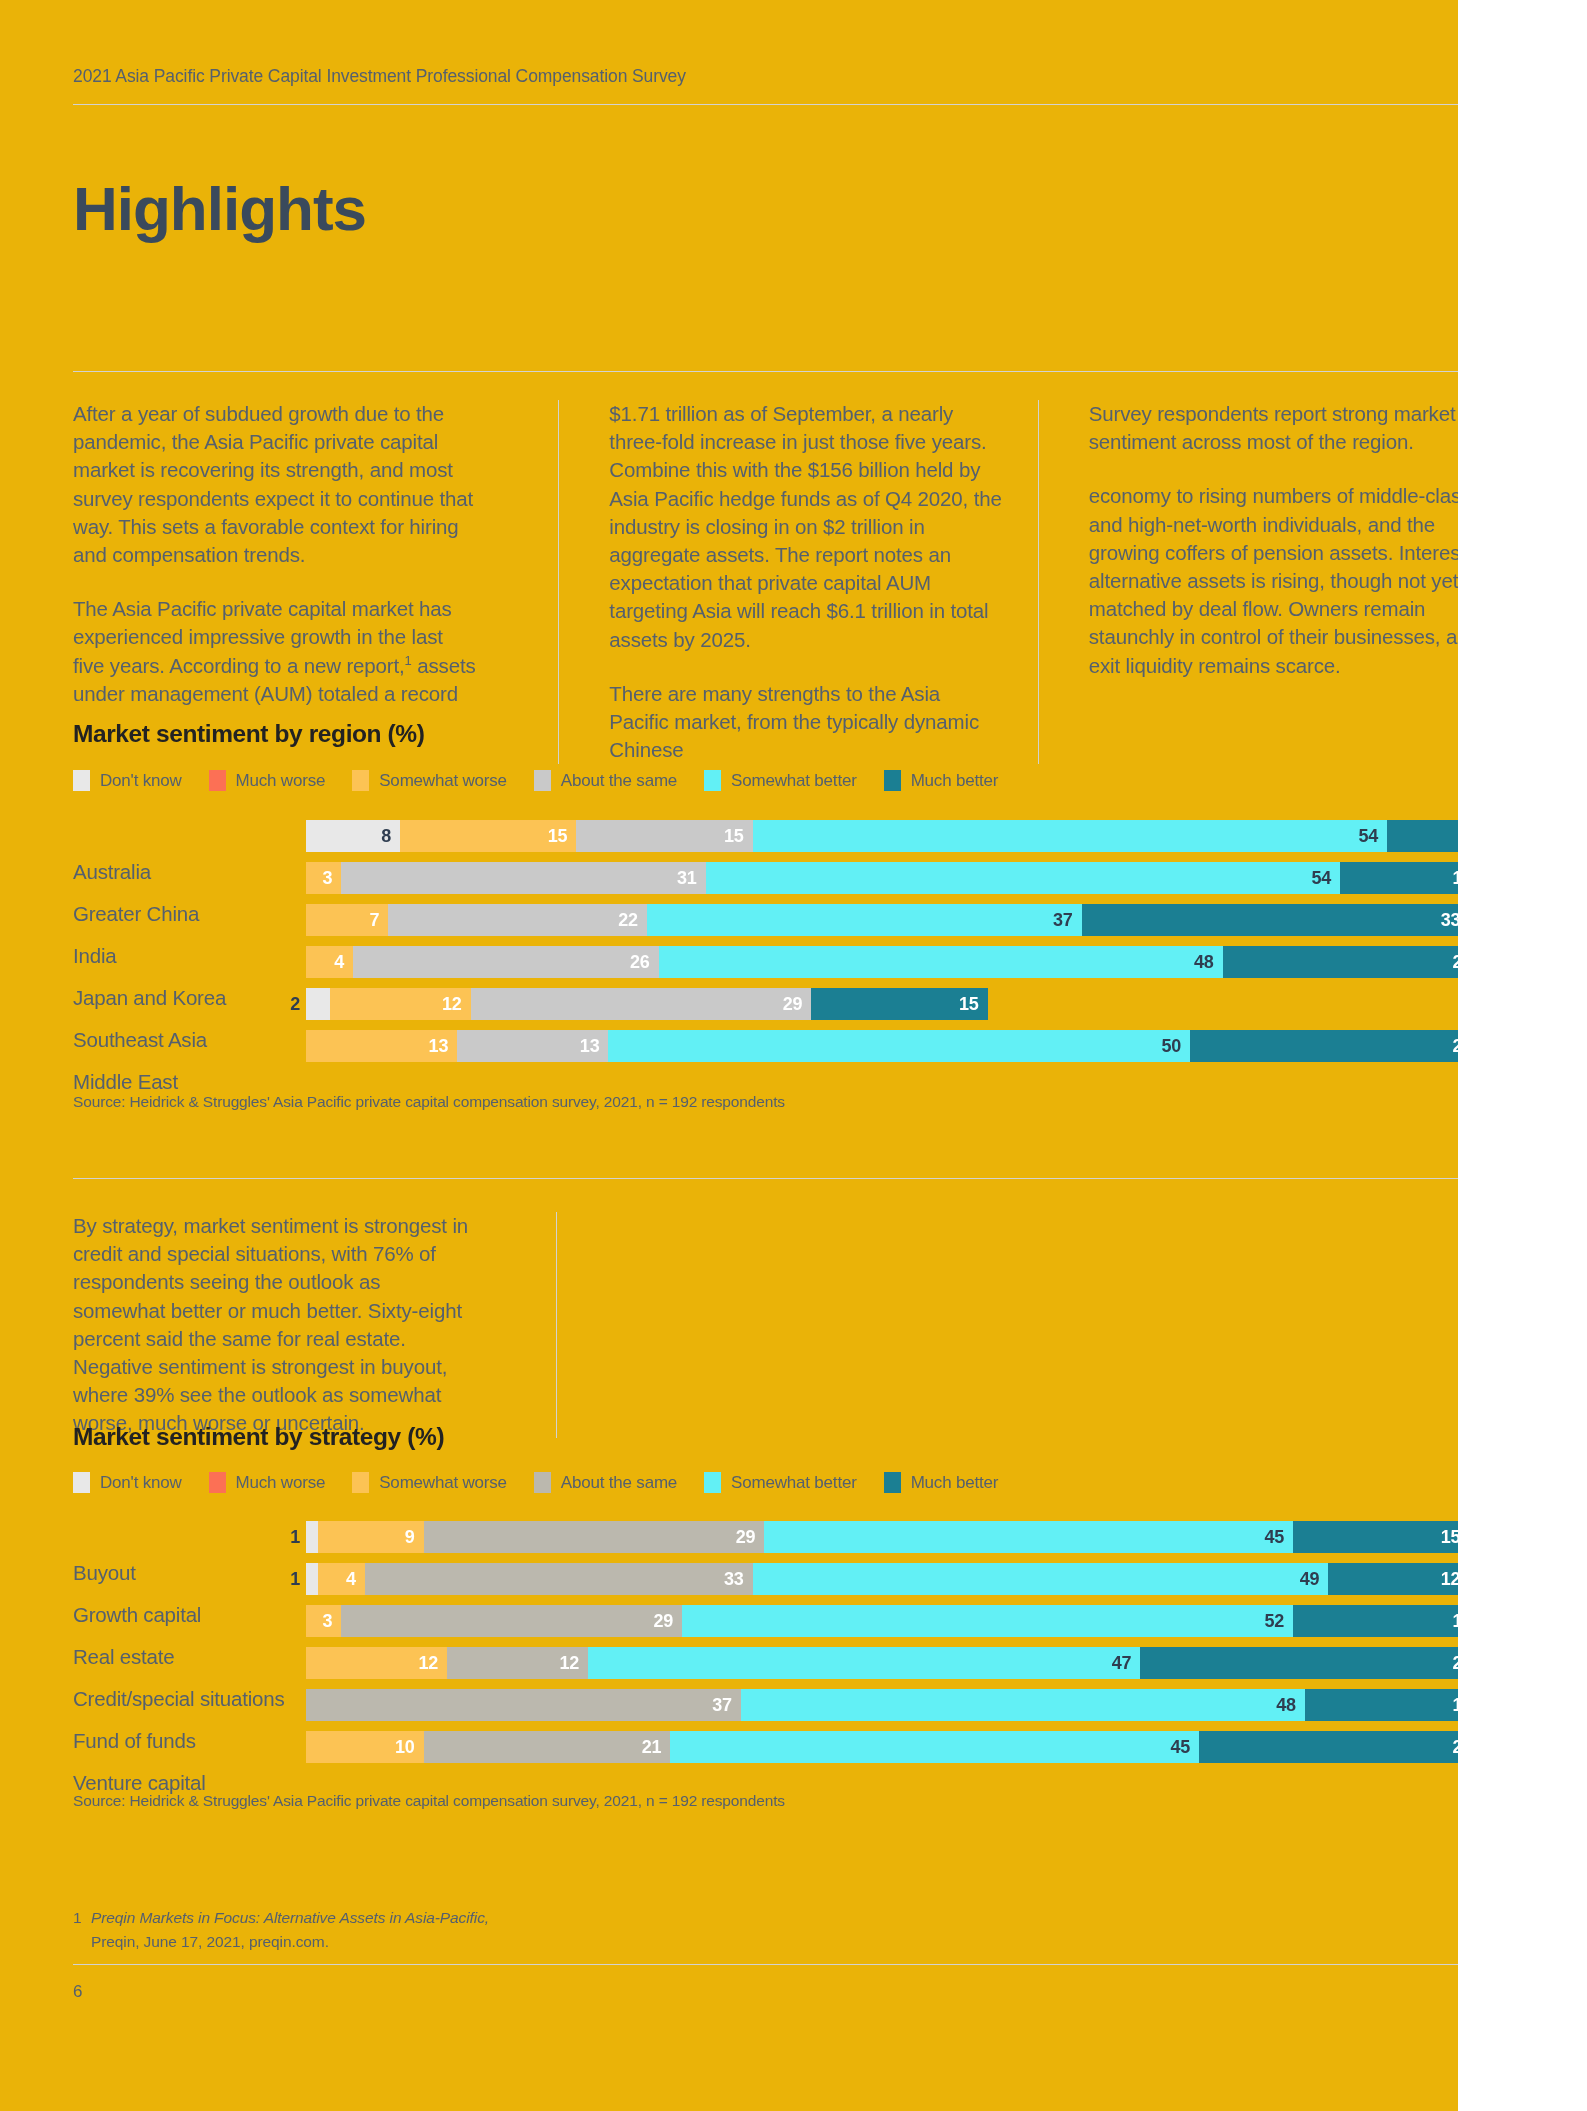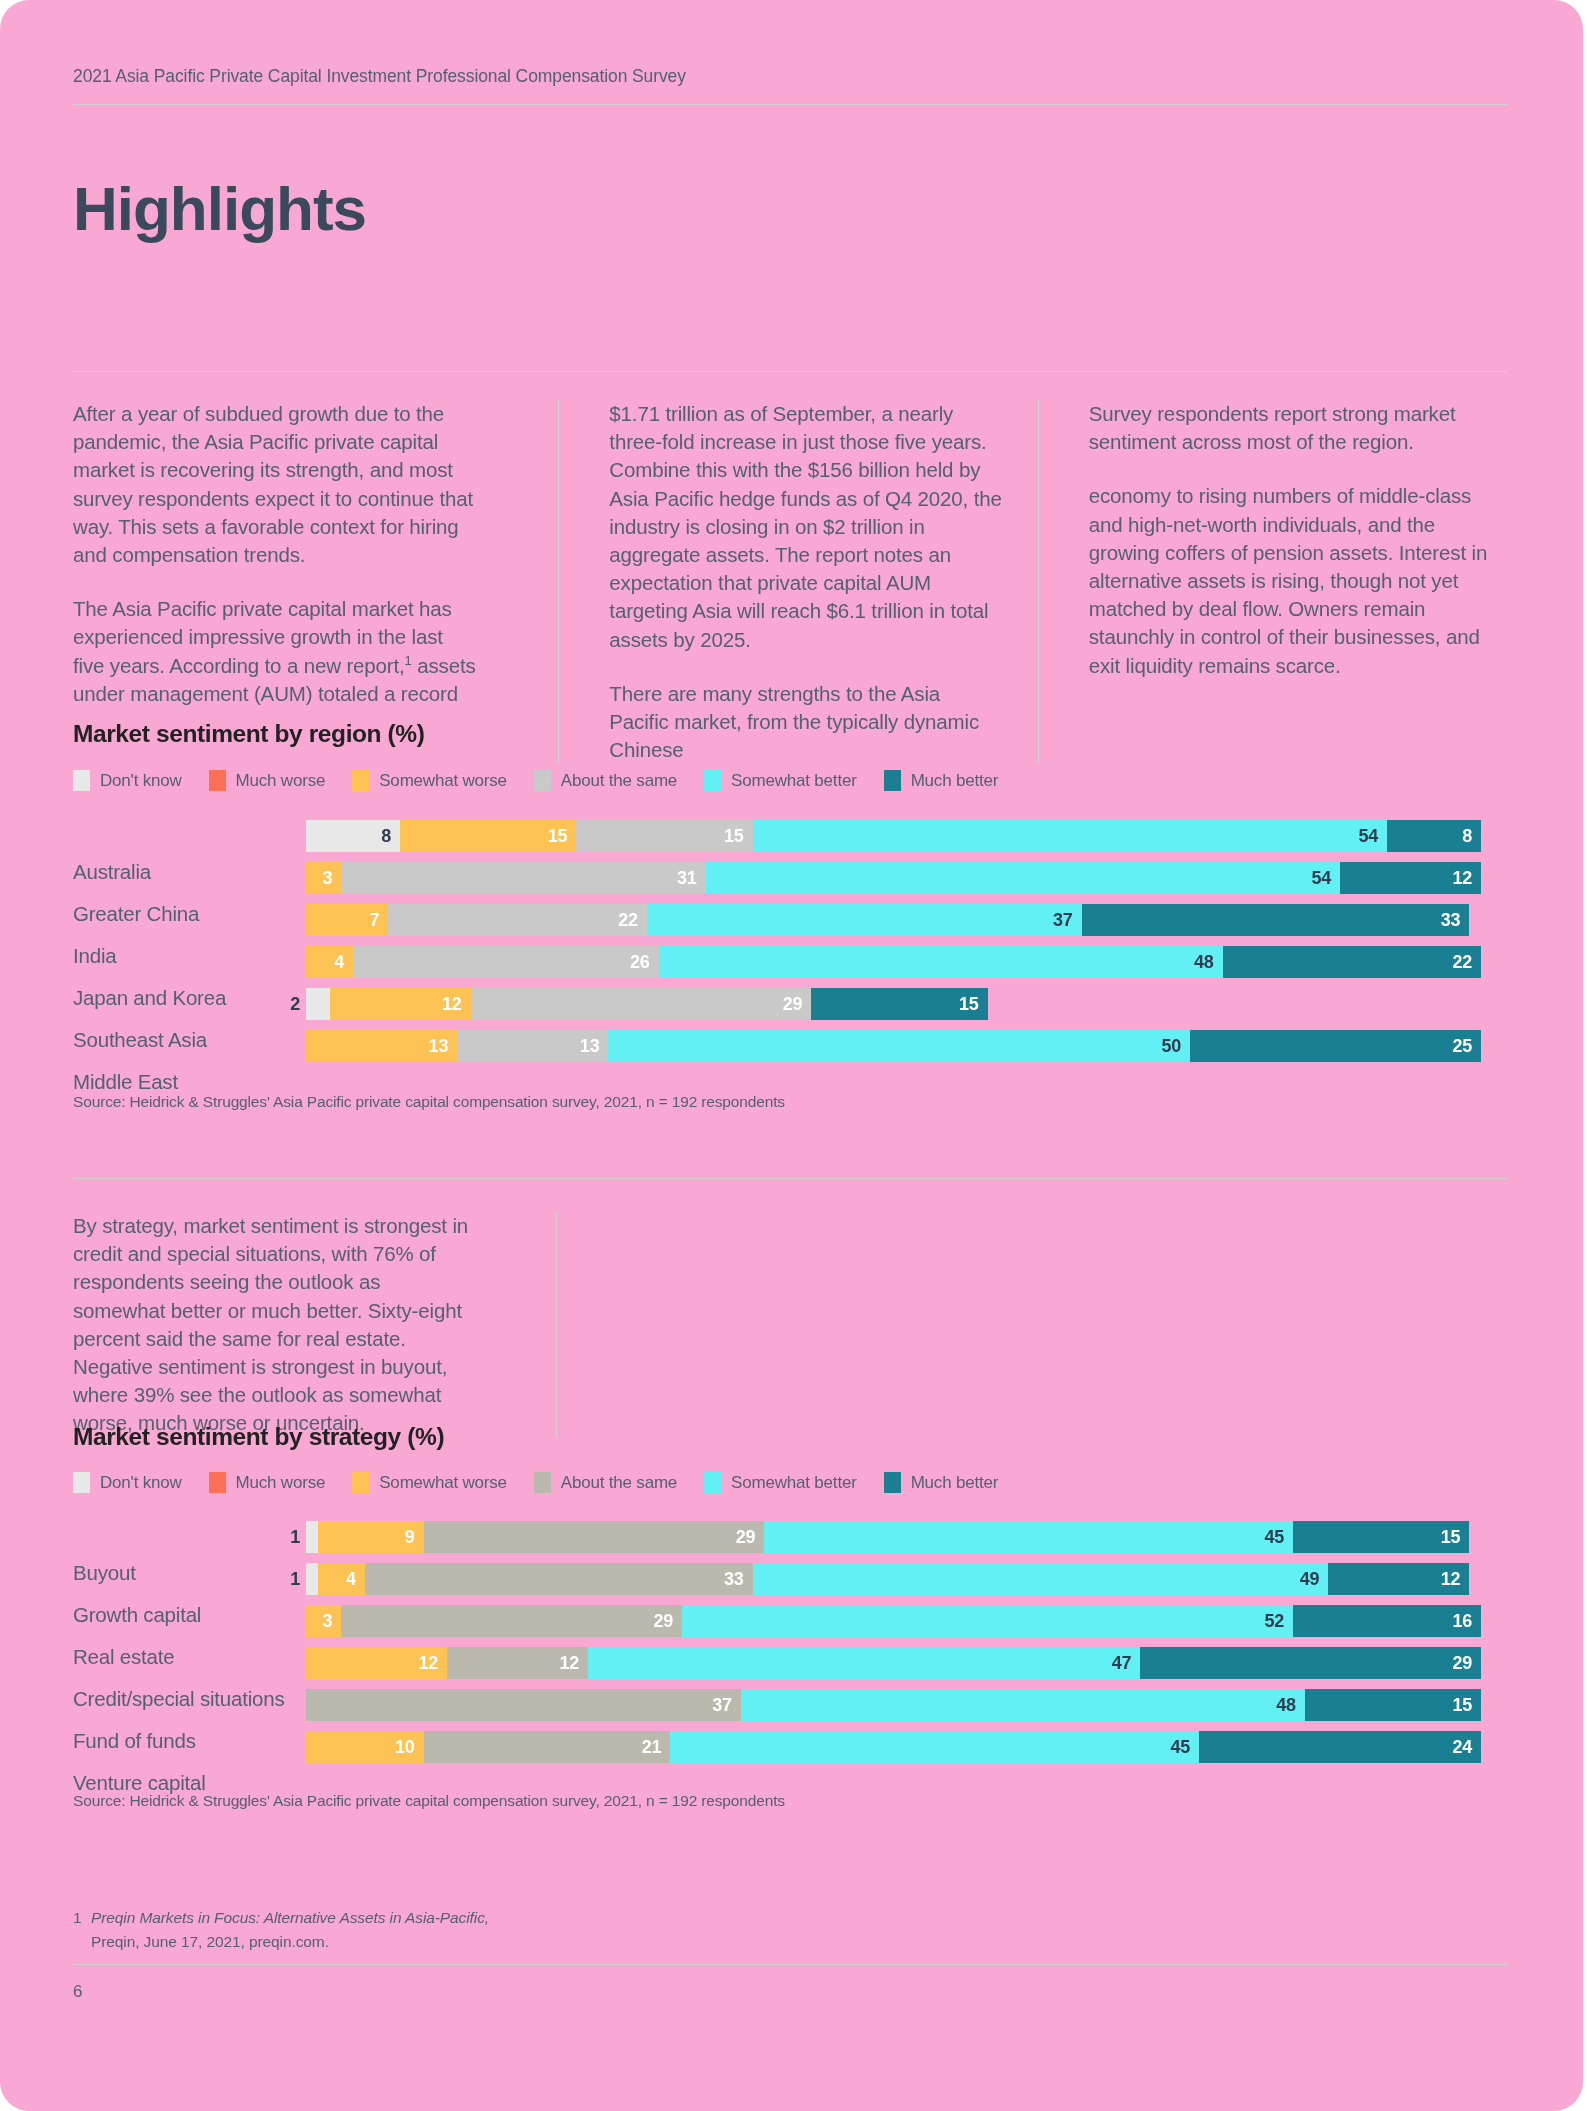--- a/index.html
+++ b/index.html
@@ -6,26 +6,25 @@
     margin: 0;
     padding: 0;
     background: #ffffff;
   }
   body {
     font-family: "Liberation Sans", sans-serif;
     color: #4c4c4c;
   }
   .page {
     position: relative;
-    width: 1583px;
+    width: 1458px;
     height: 2111px;
-    background: #f9a8d4;
+    background: #eab308;
     box-sizing: border-box;
     overflow: hidden;
-    border-radius: 29px;
   }
 
   
   .running-head {
     position: absolute;
     left: 73px;
     top: 66px;
     font-size: 17.5px;
     color: #55606e;
     letter-spacing: -0.1px;

